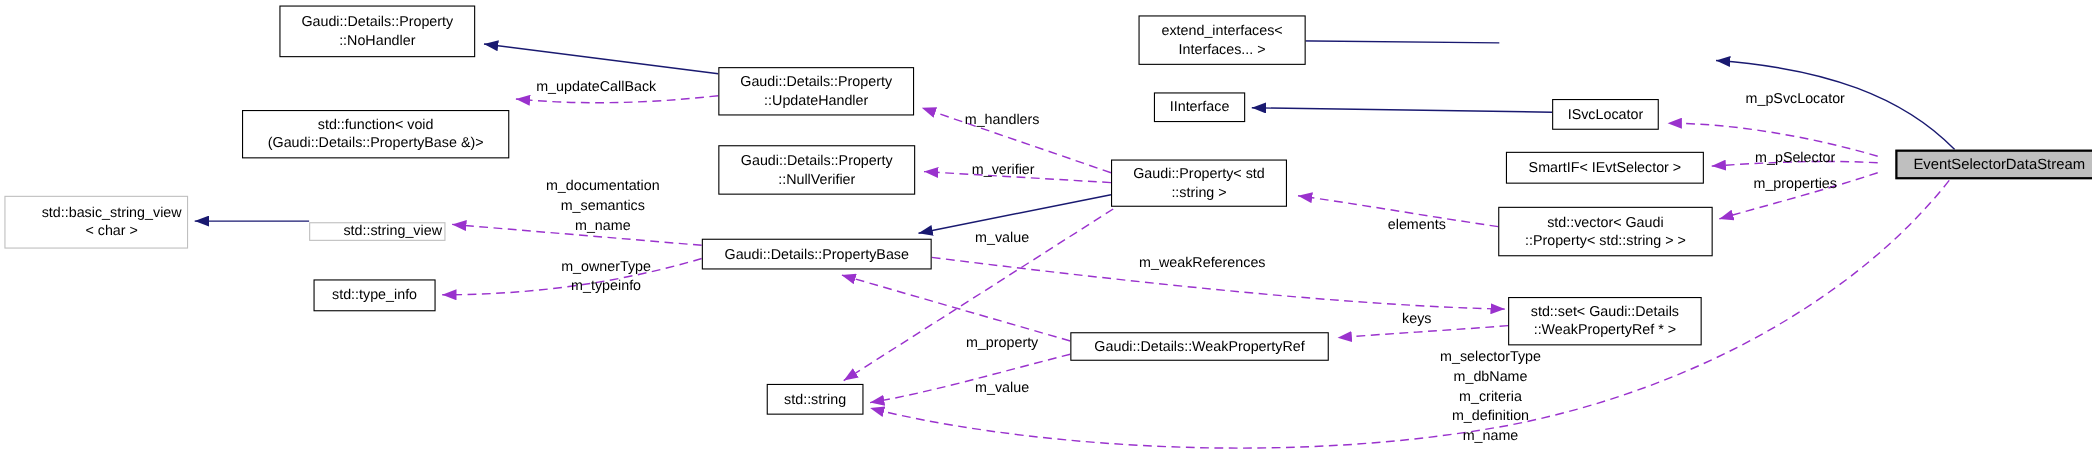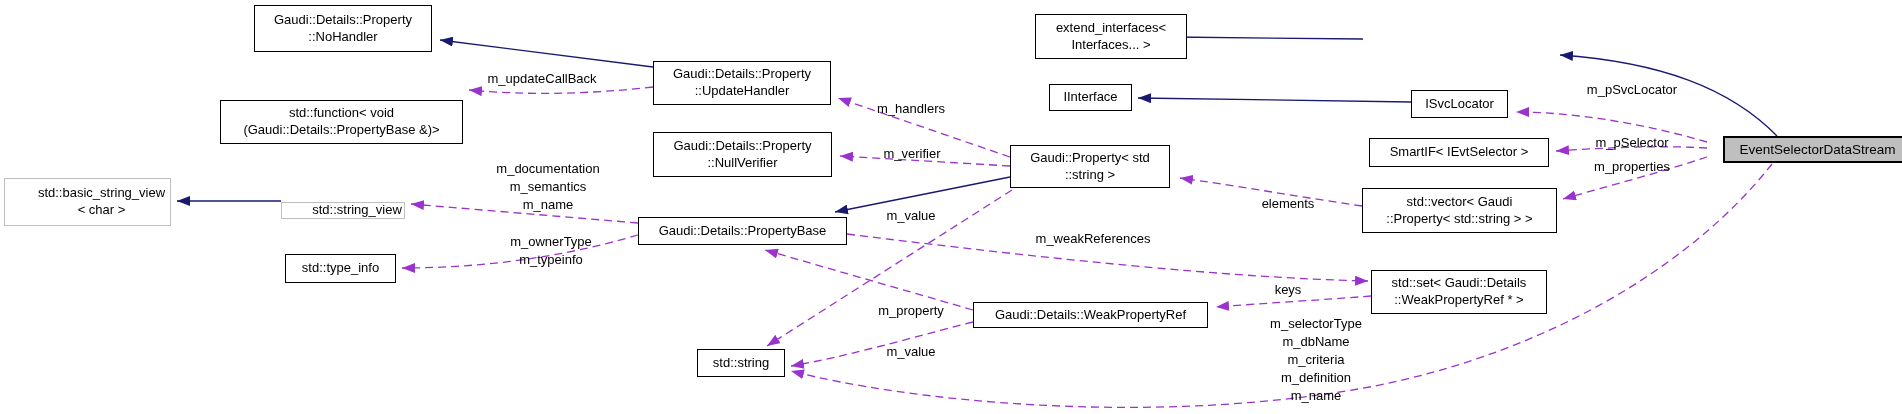--- a/index.html
+++ b/index.html
@@ -109,21 +109,21 @@
   <div class="elbl" style="left:548px;top:187px;">m_documentation
 m_semantics
 m_name</div>
   <div class="elbl" style="left:551px;top:251px;">m_ownerType
 m_typeinfo</div>
   <div class="elbl" style="left:911px;top:216px;">m_value</div>
   <div class="elbl" style="left:911px;top:352px;">m_value</div>
   <div class="elbl" style="left:911px;top:311px;">m_property</div>
   <div class="elbl" style="left:1093px;top:239px;">m_weakReferences</div>
   <div class="elbl" style="left:1288px;top:290px;">keys</div>
-  <div class="elbl" style="left:1316px;top:360px;">m_selectorType
+  <div class="elbl" style="left:1355px;top:360px;">m_selectorType
 m_dbName
 m_criteria
 m_definition
 m_name</div>
   <div class="elbl" style="left:1288px;top:176px;margin-top:28px;">elements</div>
   <div class="elbl" style="left:1632px;top:90px;">m_pSvcLocator</div>
   <div class="elbl" style="left:1632px;top:143px;">m_pSelector</div>
   <div class="elbl" style="left:1632px;top:167px;">m_properties</div>
 
 </div>

